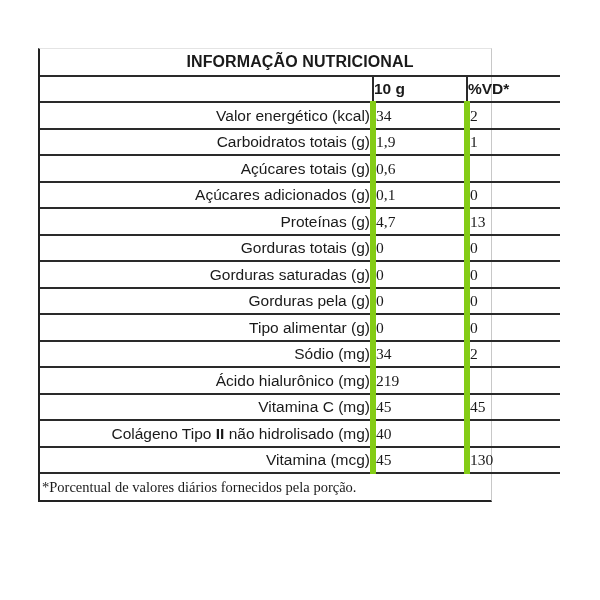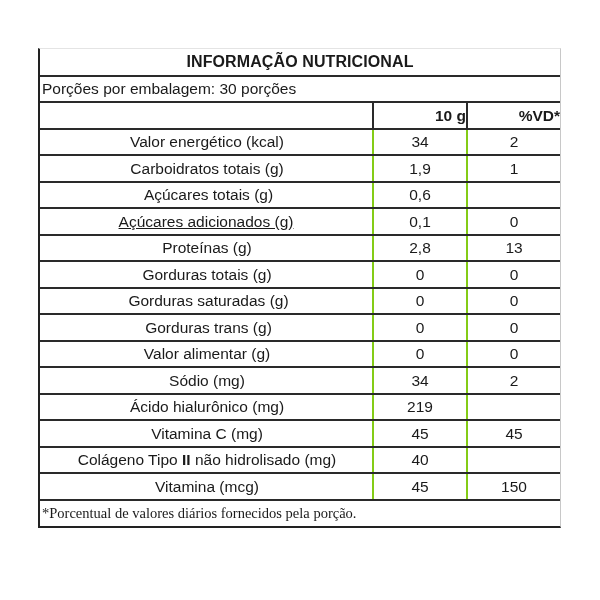--- a/index.html
+++ b/index.html
@@ -12,21 +12,21 @@
       height: 600px;
       position: relative;
       overflow: hidden;
       font-family: "Liberation Sans", sans-serif;
       color: #1a1a1a;
     }
     .label-wrap {
       position: absolute;
       left: 38px;
       top: 48px;
-      width: 523px;
+      width: 454px;
       border-left: 2px solid #222;
       border-right: 1px solid #c8c8c8;
       border-top: 1px solid #e4e4e4;
       border-bottom: 2px solid #222;
       box-sizing: border-box;
     }
     table {
       width: 100%;
       border-collapse: collapse;
       table-layout: fixed;
@@ -45,33 +45,33 @@
       text-align: center;
       font-weight: bold;
       font-size: 16px;
       letter-spacing: 0.1px;
     }
     .full-cell {
       text-align: left;
       padding-left: 2px;
     }
     .name-cell {
-      text-align: center;
+      text-align: right;
       padding-left: 2px;
       white-space: nowrap;
     }
     .name-cell.ind1 { padding-left: 5px; }
-    .name-cell.ind2 { padding-left: 0; text-decoration: underline; }
+    .name-cell.ind2 { padding-left: 0; }
     .val-cell, .vd-cell {
-      text-align: center;
-      border-left: 2px solid #84cc16;
+      border-left: 6px solid #84cc16;
+      font-family: Liberation Serif, serif;
     }
     .head-cell {
       font-weight: bold;
-      text-align: right;
+      text-align: left;
       border-left: 2px solid #2a2a2a;
     }
     .footnote-cell {
       text-align: left;
       padding-left: 2px;
       font-size: 14.5px;
     }
     col.c-name { width: 333px; }
     col.c-val { width: 94px; }
     col.c-vd { width: 93px; }
@@ -83,23 +83,20 @@
 <div class="label-wrap">
   <table>
     <colgroup>
       <col class="c-name">
         <col class="c-val">
         <col class="c-vd">
     </colgroup>
     <tbody>
       <tr>
         <td colspan="3" class="title-cell">INFORMAÇÃO NUTRICIONAL</td>
-      </tr>
-      <tr>
-        <td colspan="3" class="full-cell">Porções por embalagem: 30 porções</td>
       </tr>
       <tr>
         <td class="name-cell"></td>
         <td class="head-cell">10 g</td>
         <td class="head-cell">%VD*</td>
       </tr>
 
       <tr>
         <td class="name-cell">Valor energético (kcal)</td>
         <td class="val-cell">34</td>
@@ -115,40 +112,40 @@
         <td class="val-cell">0,6</td>
         <td class="vd-cell"></td>
       </tr>
       <tr>
         <td class="name-cell ind2">Açúcares adicionados (g)</td>
         <td class="val-cell">0,1</td>
         <td class="vd-cell">0</td>
       </tr>
       <tr>
         <td class="name-cell">Proteínas (g)</td>
-        <td class="val-cell">2,8</td>
+        <td class="val-cell">4,7</td>
         <td class="vd-cell">13</td>
       </tr>
       <tr>
         <td class="name-cell">Gorduras totais (g)</td>
         <td class="val-cell">0</td>
         <td class="vd-cell">0</td>
       </tr>
       <tr>
         <td class="name-cell ind1">Gorduras saturadas (g)</td>
         <td class="val-cell">0</td>
         <td class="vd-cell">0</td>
       </tr>
       <tr>
-        <td class="name-cell ind1">Gorduras trans (g)</td>
+        <td class="name-cell ind1">Gorduras pela (g)</td>
         <td class="val-cell">0</td>
         <td class="vd-cell">0</td>
       </tr>
       <tr>
-        <td class="name-cell">Valor alimentar (g)</td>
+        <td class="name-cell">Tipo alimentar (g)</td>
         <td class="val-cell">0</td>
         <td class="vd-cell">0</td>
       </tr>
       <tr>
         <td class="name-cell">Sódio (mg)</td>
         <td class="val-cell">34</td>
         <td class="vd-cell">2</td>
       </tr>
       <tr>
         <td class="name-cell">Ácido hialurônico (mg)</td>
@@ -161,21 +158,21 @@
         <td class="vd-cell">45</td>
       </tr>
       <tr>
         <td class="name-cell"><span>Colágeno Tipo </span><b class="roman">II</b><span> não hidrolisado (mg)</span></td>
         <td class="val-cell">40</td>
         <td class="vd-cell"></td>
       </tr>
       <tr>
         <td class="name-cell">Vitamina (mcg)</td>
         <td class="val-cell">45</td>
-        <td class="vd-cell">150</td>
+        <td class="vd-cell">130</td>
       </tr>
 
       <tr>
         <td colspan="3" class="footnote-cell">*Porcentual de valores diários fornecidos pela porção.</td>
       </tr>
     </tbody>
   </table>
 </div>
 
 </body></html>

